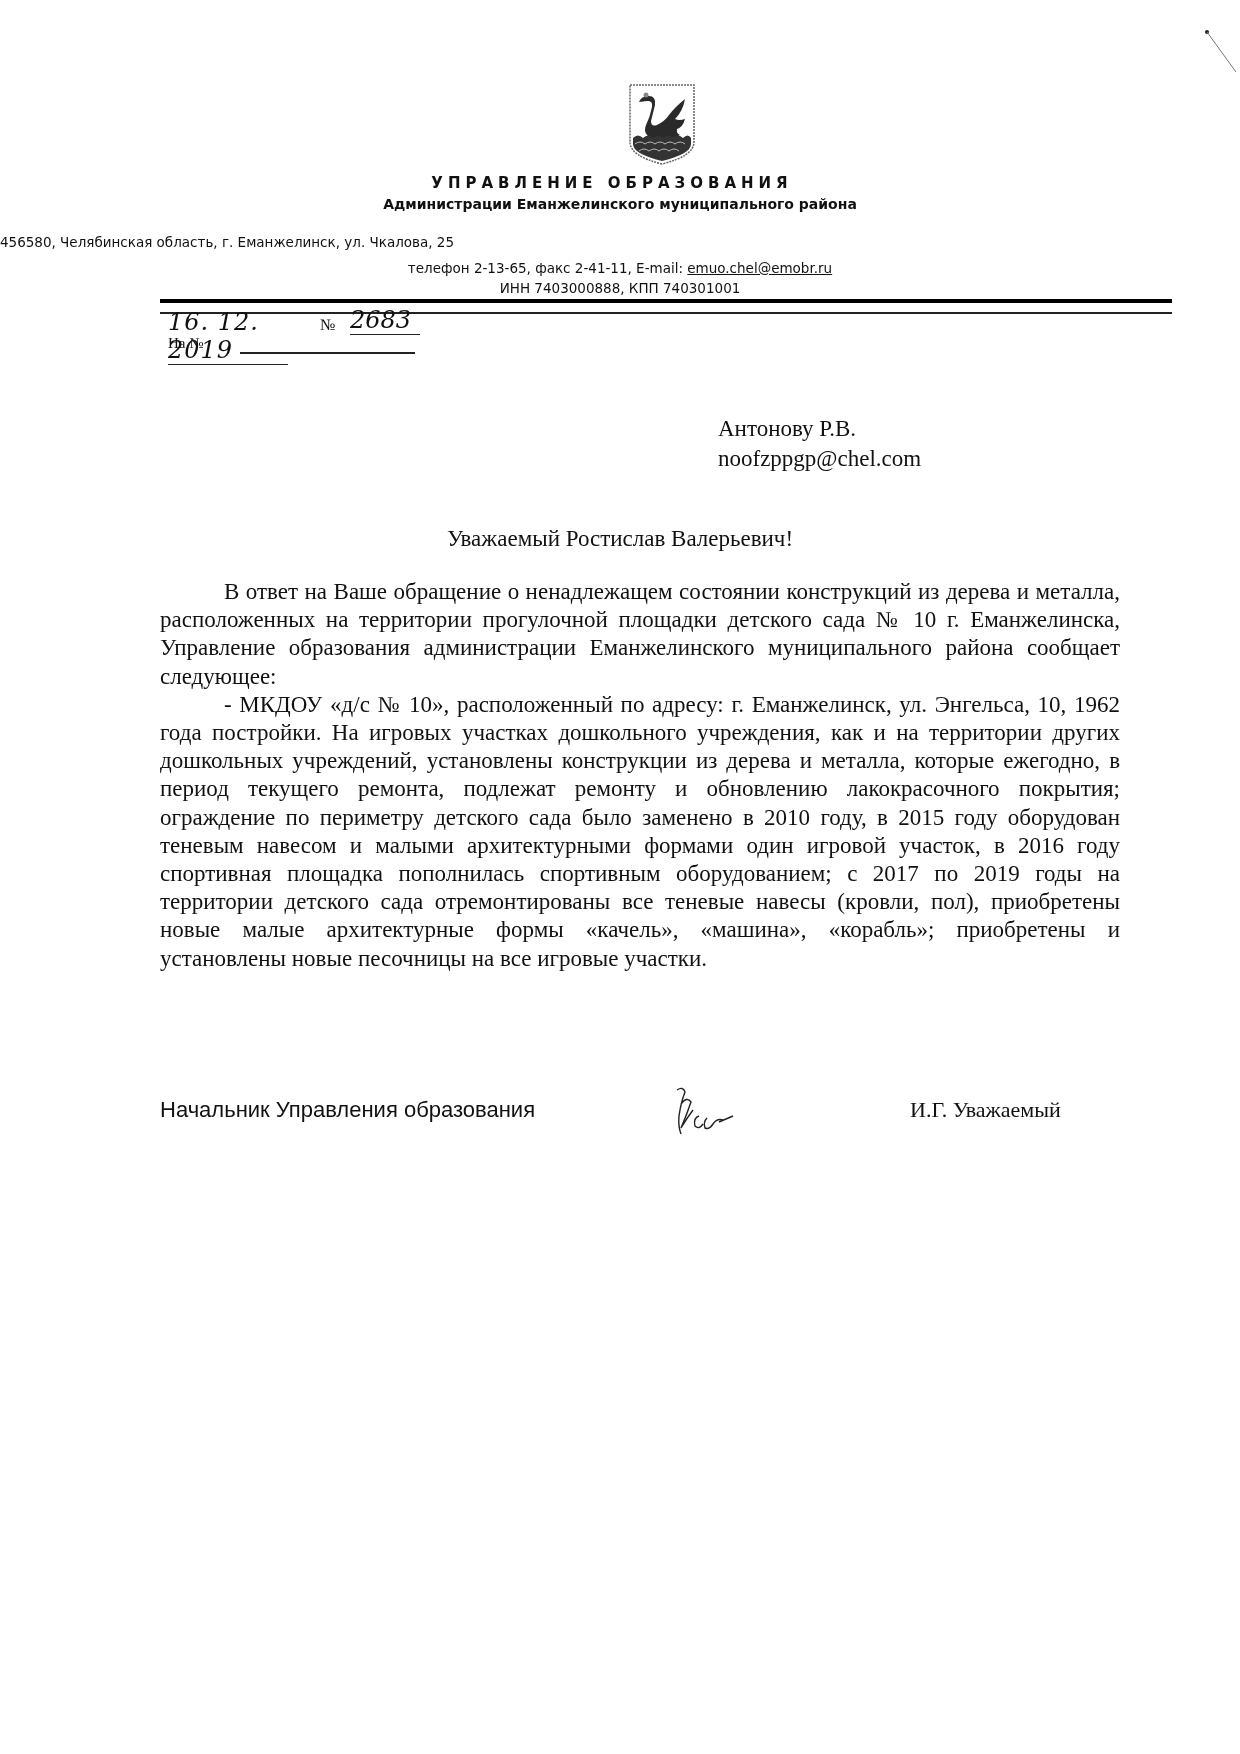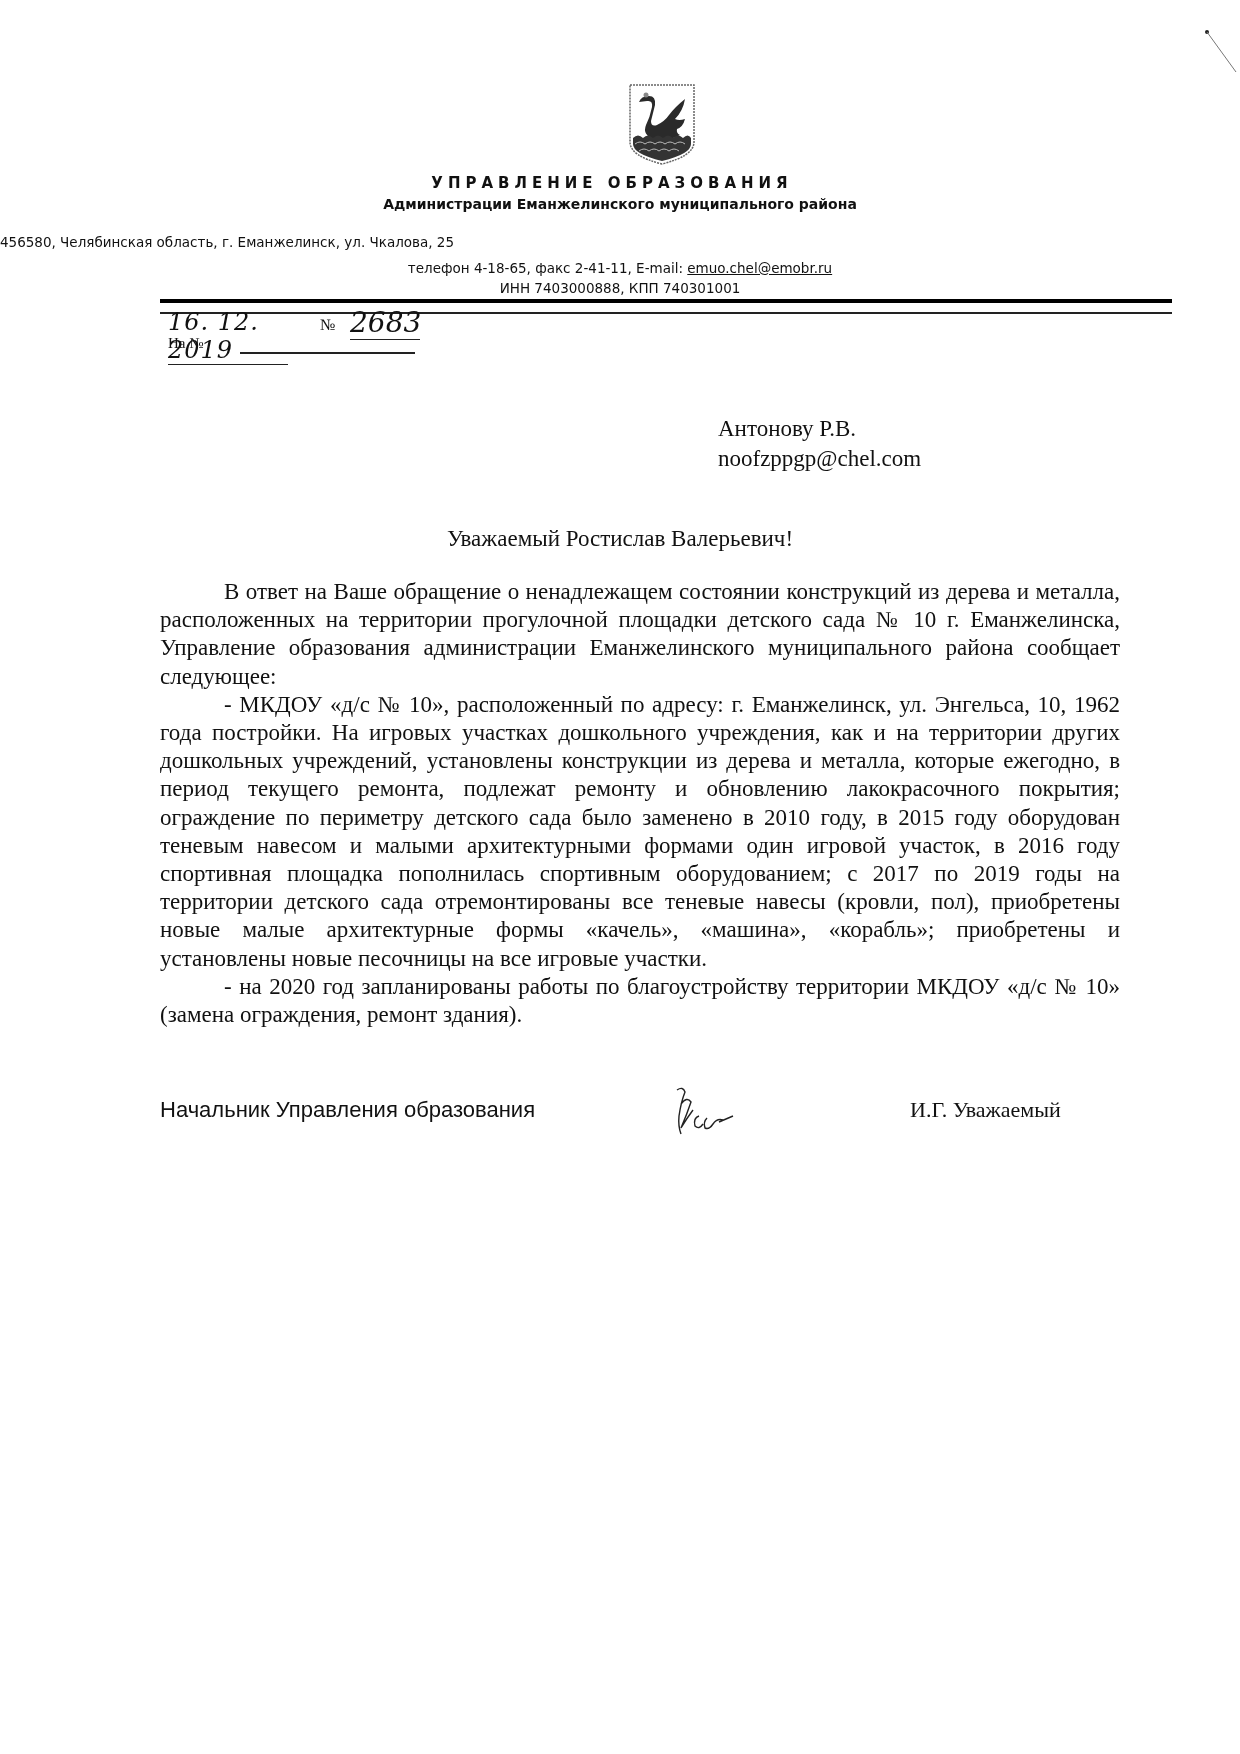--- a/index.html
+++ b/index.html
@@ -19,21 +19,21 @@
   .inn { left: 0; width: 1240px; top: 280px; text-align: center;
     font-family: "DejaVu Sans", sans-serif; font-size: 13.5px; }
 
   .rule-thick { left: 160px; top: 299px; width: 1012px; height: 4px; background: #000; }
   .rule-thin { left: 160px; top: 312px; width: 1012px; height: 1.5px; background: #222; }
 
   .reg-date { left: 160px; top: 308px; font-family: "DejaVu Serif", serif; font-style: italic;
     font-size: 24px; letter-spacing: 1px; border-bottom: 1.5px solid #222; width: 120px; margin-left: 8px; }
   .reg-no-label { left: 320px; top: 316px; font-family: "Liberation Serif", serif; font-size: 16px; }
   .reg-no { left: 350px; top: 306px; font-family: "DejaVu Serif", serif; font-style: italic;
-    font-size: 28px; border-bottom: 1.5px solid #222; width: 70px; }
+    font-size: 24px; border-bottom: 1.5px solid #222; width: 70px; }
   .na-no-label { left: 168px; top: 335px; font-family: "Liberation Serif", serif; font-size: 15px; }
   .na-no-line { left: 240px; top: 352px; width: 175px; height: 1.5px; background: #222; }
 
   .addressee { left: 718px; top: 414px; font-family: "Liberation Serif", serif; font-size: 23px; line-height: 30px; }
 
   .greeting { left: 0; width: 1240px; top: 526px; text-align: center;
     font-family: "Liberation Serif", serif; font-size: 23px; }
 
   .body-text { left: 160px; top: 578px; width: 960px; font-family: "Liberation Serif", serif;
     font-size: 23px; line-height: 28.2px; text-align: justify; }
@@ -59,21 +59,21 @@
     <path d="M22 14 q-8 0 -10 6 l8 -1 q6 -1 5 6 q-2 10 -6 18 q-4 10 8 14 q14 3 26 -4 q-4 -2 -3 -6 q6 -2 8 -10 q-6 2 -10 0 q8 -8 10 -20 q-10 8 -16 16 q-4 6 -12 10 q-6 2 -6 -4 q2 -8 4 -16 q1 -9 -6 -9 z" fill="#2a2a2a"></path>
     <circle cx="19" cy="13" r="2.5" fill="#888"></circle>
     <path d="M6 56 q5 -5 10 0 q5 -5 10 0 q5 -5 10 0 q5 -5 10 0 q5 -5 10 0 q5 -5 8 0 V62 Q64 72 35 79 Q6 72 6 62 Z" fill="#333"></path>
     <path d="M8 62 q5 -4 10 0 q5 -4 10 0 q5 -4 10 0 q5 -4 10 0 q5 -4 10 0" fill="none" stroke="#bbb" stroke-width="1"></path>
     <path d="M12 69 q5 -4 10 0 q5 -4 10 0 q5 -4 10 0 q5 -4 10 0" fill="none" stroke="#bbb" stroke-width="1"></path>
   </svg>
   <div class="abs org-title">УПРАВЛЕНИЕ ОБРАЗОВАНИЯ</div>
   <div class="abs org-sub">Администрации  Еманжелинского муниципального района</div>
   <div class="abs addr">456580, Челябинская область, г. Еманжелинск, ул. Чкалова, 25</div>
   <div class="abs phone">
-    <span>телефон 4-18-65, факс 2-41-11, E-mail: </span><span class="email">emuo.chel@emobr.ru</span>
+    <span>телефон 2-13-65, факс 2-41-11, E-mail: </span><span class="email">emuo.chel@emobr.ru</span>
   </div>
   <div class="abs inn">ИНН 7403000888, КПП 740301001</div>
   <div class="abs rule-thick"></div>
   <div class="abs rule-thin"></div>
 </div>
 
 <div>
   <div class="abs reg-date">16. 12. 2019</div>
   <div class="abs reg-no-label">№</div>
   <div class="abs reg-no">2683</div>
@@ -84,21 +84,20 @@
 <div class="abs addressee">
   <div>Антонову Р.В.</div>
   <div>noofzppgp@chel.com</div>
 </div>
 
 <div class="abs greeting">Уважаемый Ростислав Валерьевич!</div>
 
 <div class="abs body-text">
   <p>В ответ на Ваше обращение о ненадлежащем состоянии конструкций из дерева и металла, расположенных на территории прогулочной площадки детского сада № 10 г. Еманжелинска, Управление образования администрации Еманжелинского муниципального района сообщает следующее:</p>
   <p>- МКДОУ «д/с № 10», расположенный по адресу: г. Еманжелинск, ул. Энгельса, 10, 1962 года постройки. На игровых участках дошкольного учреждения, как и на территории других дошкольных учреждений, установлены конструкции из дерева и металла, которые ежегодно, в период текущего ремонта, подлежат ремонту и обновлению лакокрасочного покрытия; ограждение по периметру детского сада было заменено в 2010 году, в 2015 году оборудован теневым навесом и малыми архитектурными формами один игровой участок, в 2016 году спортивная площадка пополнилась спортивным оборудованием; с 2017 по 2019 годы на территории детского сада отремонтированы все теневые навесы (кровли, пол), приобретены новые малые архитектурные формы «качель», «машина», «корабль»; приобретены и установлены новые песочницы на все игровые участки.</p>
-  <p>- на 2020 год запланированы работы по благоустройству территории МКДОУ «д/с № 10» (замена ограждения, ремонт здания).</p>
 </div>
 
 <div>
   <div class="abs sign-title">Начальник Управления образования</div>
   <svg class="abs signature" viewBox="0 0 80 60">
     <path d="M12 8 q6 -4 8 2 q-4 10 -6 24 q-1 10 2 18 M16 22 q6 -8 10 -2 q-4 12 -10 26 q6 -10 12 -18" fill="none" stroke="#222" stroke-width="1.4"></path>
     <path d="M34 34 q-6 2 -4 10 q4 4 8 -2 M42 36 q-4 4 -2 10 q4 2 8 -4 q4 -6 10 -4 M54 40 l14 -6" fill="none" stroke="#222" stroke-width="1.4"></path>
   </svg>
   <div class="abs sign-name">И.Г. Уважаемый</div>
 </div>

